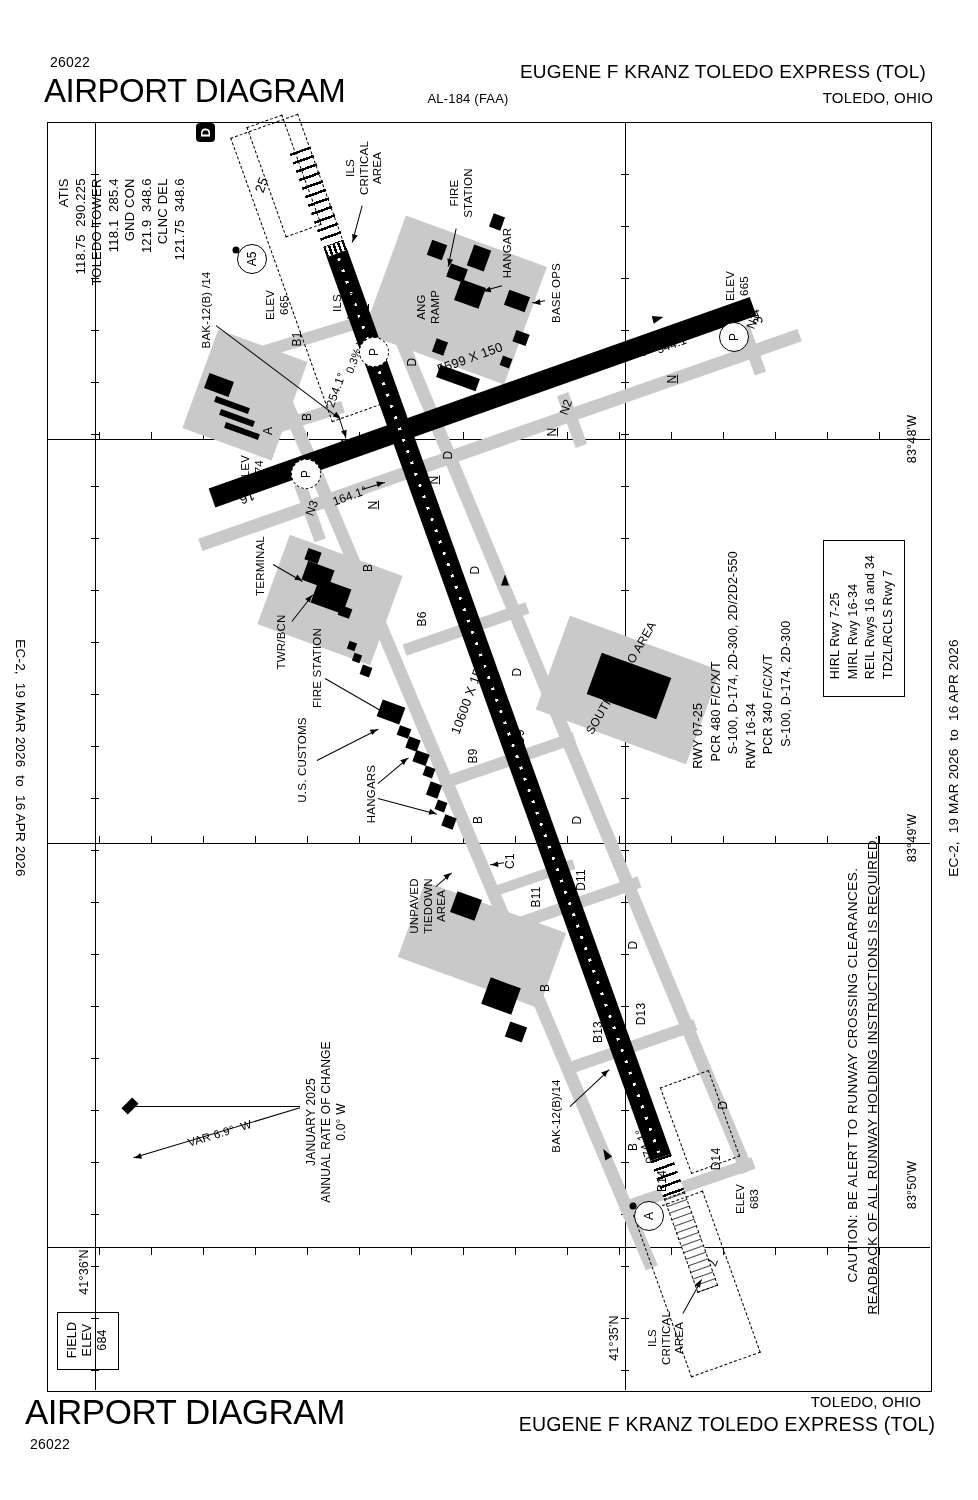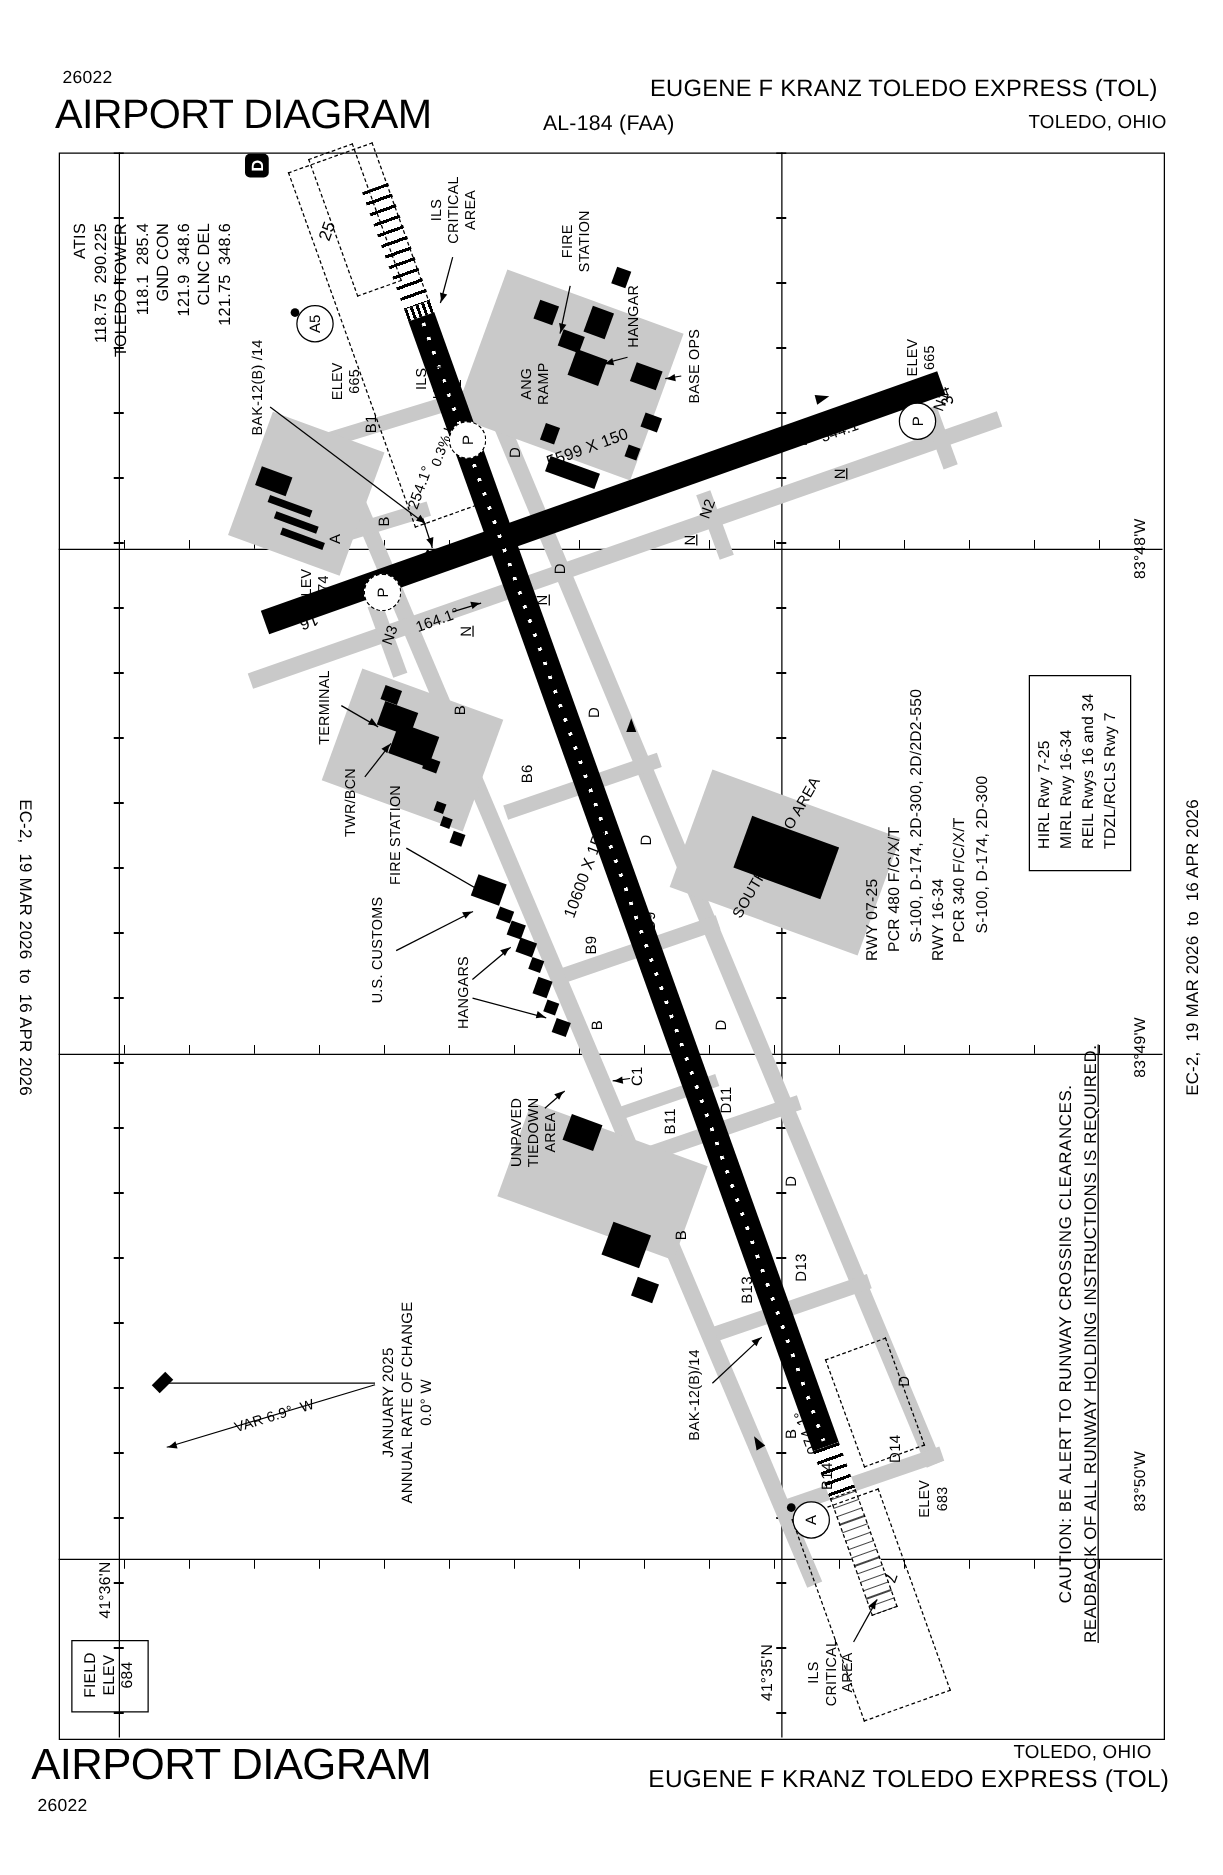--- a/index.html
+++ b/index.html
@@ -43,21 +43,21 @@
   #hotspot span{color:#fff;font-weight:bold;font-size:13px;transform:rotate(-90deg)}
   .title{position:absolute;font-size:33px;letter-spacing:-.5px;z-index:7}
   .nline{position:absolute;height:1.4px;background:#000;transform-origin:0 50%;z-index:5}
   .ndiamond{position:absolute;width:9px;height:9px;background:#000;transform:translate(-50%,-50%) rotate(45deg) scaleY(1.7);z-index:5}
 </style>
 </head>
 <body>
 
 <div class="lbl hz tl" style="left:70px;top:62px;font-size:14px">26022</div>
 <div class="title" style="left:44px;top:72px">AIRPORT DIAGRAM</div>
-<div class="lbl hz" style="left:487px;top:99px;font-size:17px">AL-184 (FAA)</div>
+<div class="lbl hz" style="left:468px;top:99px;font-size:13px">AL-184 (FAA)</div>
 <div class="lbl hz tr" style="left:723px;top:72px;font-size:19px;white-space:nowrap">EUGENE F KRANZ TOLEDO EXPRESS (TOL)</div>
 <div class="lbl hz tr" style="left:878px;top:98px;font-size:15px">TOLEDO, OHIO</div>
 
 <div class="title" style="left:25px;top:1392px;font-size:35px">AIRPORT DIAGRAM</div>
 <div class="lbl hz tl" style="left:50px;top:1444px;font-size:14px">26022</div>
 <div class="lbl hz" style="left:866px;top:1402px;font-size:15px">TOLEDO, OHIO</div>
 <div class="lbl hz" style="left:727px;top:1424px;font-size:19.5px">EUGENE F KRANZ TOLEDO EXPRESS (TOL)</div>
 
 <div class="lbl" style="left:20px;top:758px;--r:90deg;font-size:13.5px">EC-2,  19 MAR 2026  to  16 APR 2026</div>
 <div class="lbl" style="left:954px;top:758px;--r:-90deg;font-size:13.5px">EC-2,  19 MAR 2026  to  16 APR 2026</div>

